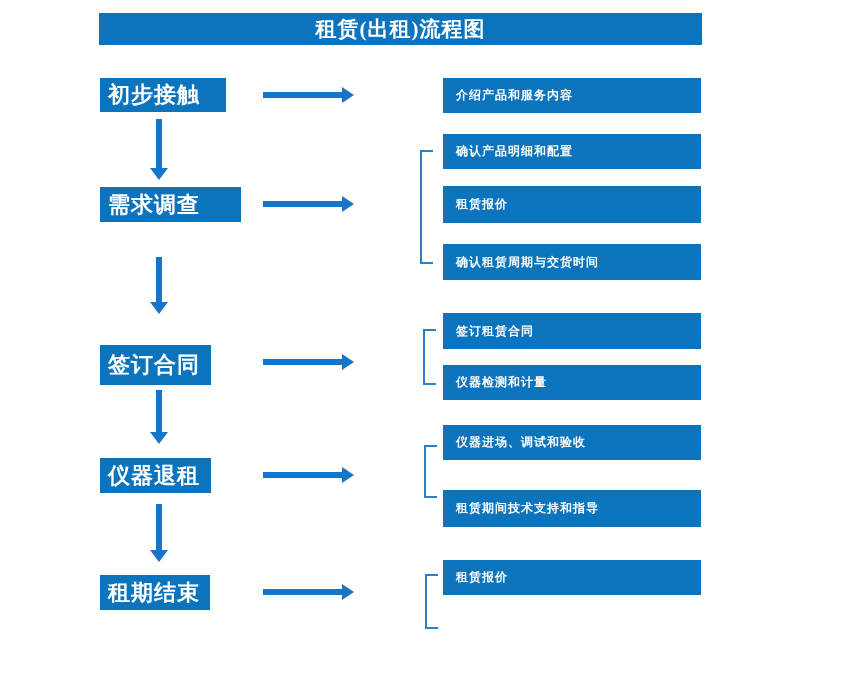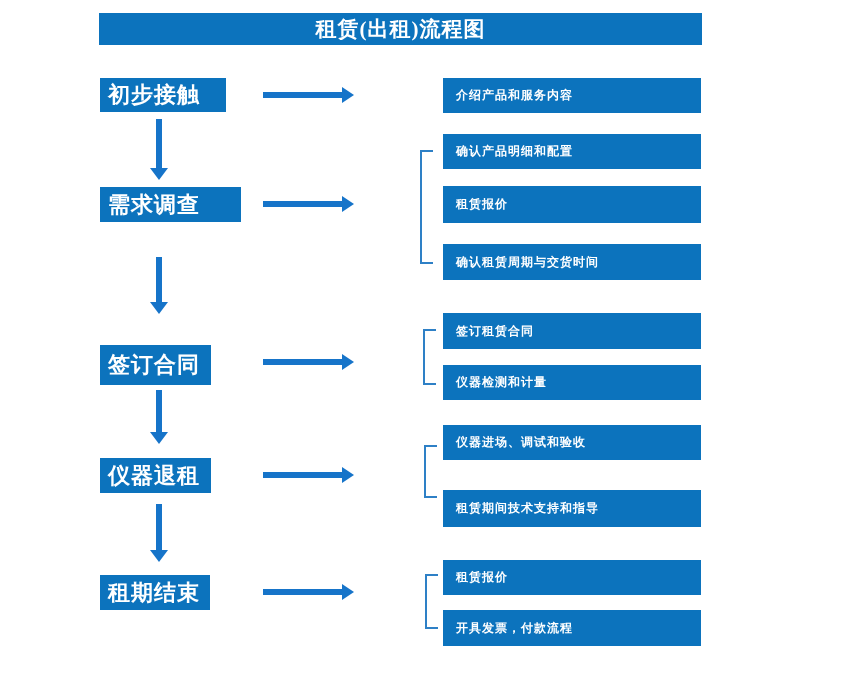--- a/index.html
+++ b/index.html
@@ -158,15 +158,14 @@
 
   <div class="bluebox out o1">介绍产品和服务内容</div>
   <div class="bluebox out o2">确认产品明细和配置</div>
   <div class="bluebox out o3">租赁报价</div>
   <div class="bluebox out o4">确认租赁周期与交货时间</div>
   <div class="bluebox out o5">签订租赁合同</div>
   <div class="bluebox out o6">仪器检测和计量</div>
   <div class="bluebox out o7">仪器进场、调试和验收</div>
   <div class="bluebox out o8">租赁期间技术支持和指导</div>
   <div class="bluebox out o9">租赁报价</div>
-  <div class="bluebox out o10">开具发票，付款流程</div>
 
 </div>
 
 </body></html>

